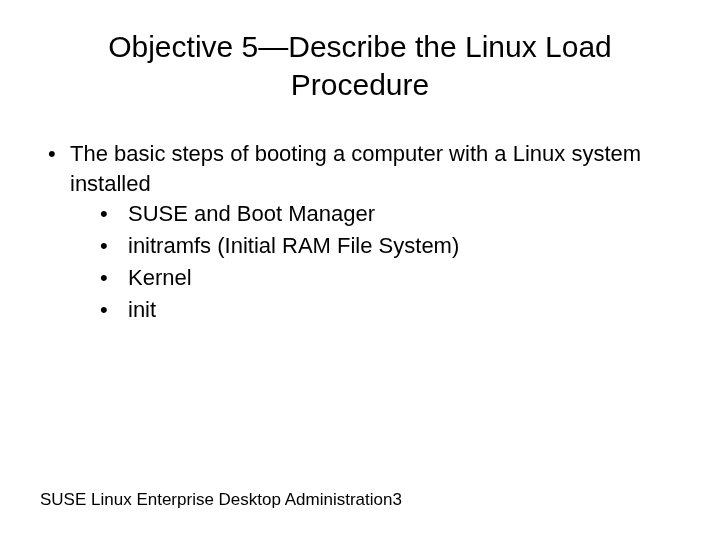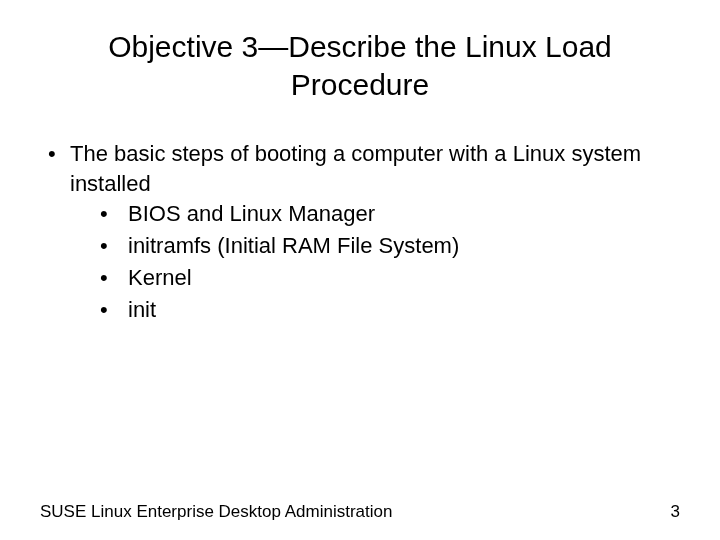--- a/index.html
+++ b/index.html
@@ -56,47 +56,46 @@
     }
     .inner-item::before {
       content: "•";
       position: absolute;
       left: 30px;
       top: 0;
       font-size: 22px;
     }
     .footer {
       position: absolute;
-      bottom: 18px;
+      bottom: 30px;
       left: 40px;
       right: 40px;
       display: flex;
-      justify-content: space-between;
       align-items: baseline;
       font-size: 17px;
     }
     .footer-left {
       font-weight: normal;
     }
     .footer-right {
       font-weight: normal;
     }
   </style>
 </head>
 <body>
 
 <div class="slide">
-  <h1 class="title">Objective 3—Describe the Linux Load Procedure</h1>
+  <h1 class="title">Objective 5—Describe the Linux Load Procedure</h1>
 
   <div class="content">
     <div class="outer-item">
       <span>The basic steps of booting a computer with a Linux system installed</span>
       <div class="inner-list">
         <div class="inner-item">
-          <span>BIOS and Linux Manager</span>
+          <span>SUSE and Boot Manager</span>
         </div>
         <div class="inner-item">
           <span>initramfs (Initial RAM File System)</span>
         </div>
         <div class="inner-item">
           <span>Kernel</span>
         </div>
         <div class="inner-item">
           <span>init</span>
         </div>

